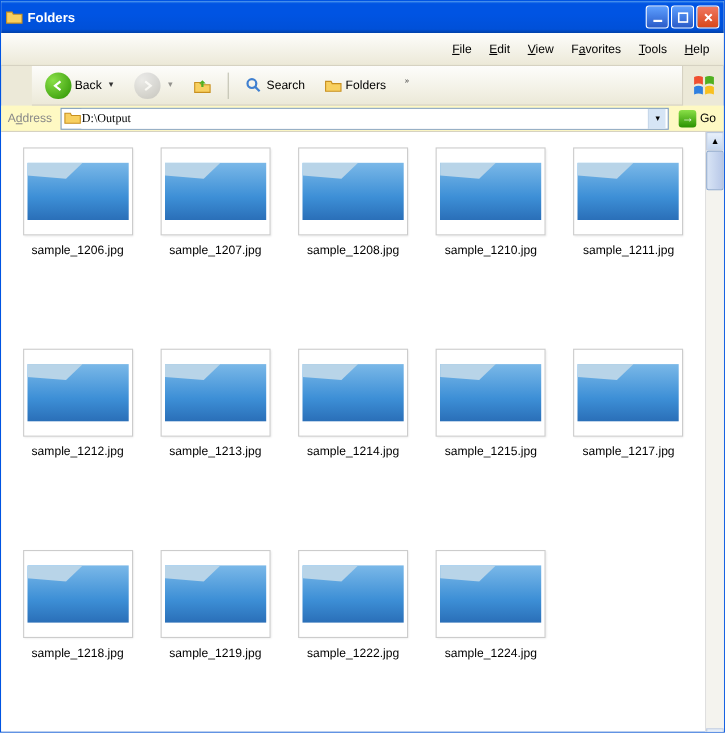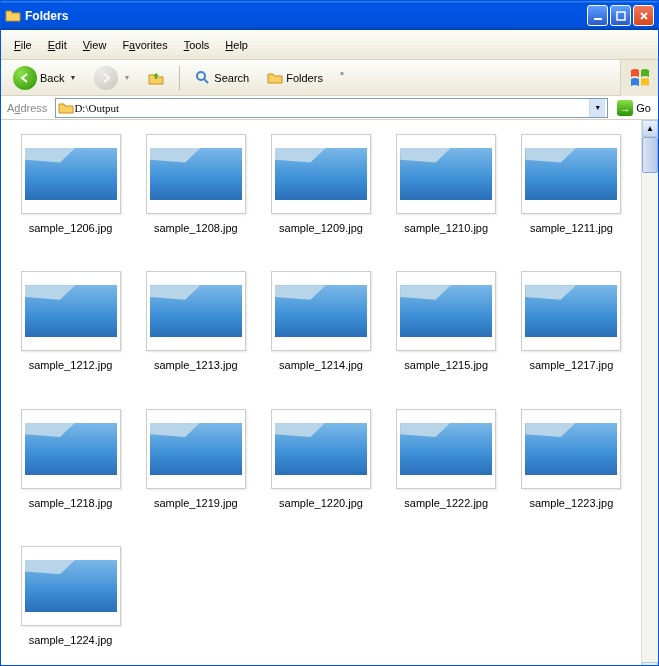--- a/index.html
+++ b/index.html
@@ -53,21 +53,21 @@
 .menu-underline { text-decoration: underline; }
 .toolbar {
   height: 36px;
   background: linear-gradient(to bottom, #fdfdfb, #ece9d8);
   display: flex;
   align-items: center;
   padding: 0 6px;
   gap: 6px;
   border-bottom: 1px solid #d6d2c2;
 }
-.toolbar-left { display: flex; align-items: center; margin-right: auto; }
+.toolbar-left { display: flex; align-items: center; margin-right: auto; justify-content: flex-end; }
 .tb-btn {
   display: flex;
   align-items: center;
   gap: 3px;
   padding: 3px 5px;
   border-radius: 3px;
   cursor: pointer;
   border: 1px solid transparent;
 }
 .tb-btn.disabled { opacity: 0.5; cursor: default; }
@@ -97,35 +97,34 @@
 .logo-box {
   width: 38px;
   height: 36px;
   border-left: 1px solid #d6d2c2;
   display: flex;
   align-items: center;
   justify-content: center;
 }
 .addressbar {
   height: 24px;
-  background: #ffffff;
+  background: #fef9c3;
   display: flex;
   align-items: center;
   padding: 0 2px;
   gap: 4px;
   border-bottom: 1px solid #d6d2c2;
 }
 .addr-label { color: #888; padding: 0 4px; }
 .addr-input-wrap {
   flex: 1;
   background: white;
   border: 1px solid #7f9db9;
   height: 20px;
   display: flex;
-  align-items: center;
   padding: 0 2px;
 }
 .addr-input {
   flex: 1;
   border: none;
   outline: none;
   font-family: Tahoma;
   font-size: 11px;
 }
 .addr-dd {
@@ -267,21 +266,21 @@
   <div class="menubar toolbar-left" style="flex:1;">
     <span class="menu-item"><span class="menu-underline">F</span>ile</span>
     <span class="menu-item"><span class="menu-underline">E</span>dit</span>
     <span class="menu-item"><span class="menu-underline">V</span>iew</span>
     <span class="menu-item">F<span class="menu-underline">a</span>vorites</span>
     <span class="menu-item"><span class="menu-underline">T</span>ools</span>
     <span class="menu-item"><span class="menu-underline">H</span>elp</span>
   </div>
 </div>
 
-<div style="display:flex; align-items:center;">
+<div style="display:flex; align-items:center;margin-left:28px;">
 <div class="toolbar" style="flex:1;">
   <div class="tb-btn">
     <span class="nav-circle green-circle">
       <svg width="14" height="14">
             <path d="M9 3l-5 4 5 4" fill="none" stroke="white" stroke-width="2"></path>
           </svg>
     </span>
     <span>Back</span>
     <span class="dd-arrow">▼</span>
   </div>
@@ -353,32 +352,32 @@
       <div class="thumb-item">
     <div class="thumb-frame">
       <div class="thumb-img"></div>
     </div>
     <div class="thumb-name">sample_1206.jpg</div>
   </div>
       <div class="thumb-item">
     <div class="thumb-frame">
       <div class="thumb-img"></div>
     </div>
+    <div class="thumb-name">sample_1207.jpg</div>
+  </div>
+      <div class="thumb-item">
+    <div class="thumb-frame">
+      <div class="thumb-img"></div>
+    </div>
     <div class="thumb-name">sample_1208.jpg</div>
   </div>
       <div class="thumb-item">
     <div class="thumb-frame">
       <div class="thumb-img"></div>
     </div>
-    <div class="thumb-name">sample_1209.jpg</div>
-  </div>
-      <div class="thumb-item">
-    <div class="thumb-frame">
-      <div class="thumb-img"></div>
-    </div>
     <div class="thumb-name">sample_1210.jpg</div>
   </div>
       <div class="thumb-item">
     <div class="thumb-frame">
       <div class="thumb-img"></div>
     </div>
     <div class="thumb-name">sample_1211.jpg</div>
   </div>
       <div class="thumb-item">
     <div class="thumb-frame">
@@ -419,33 +418,21 @@
       <div class="thumb-item">
     <div class="thumb-frame">
       <div class="thumb-img"></div>
     </div>
     <div class="thumb-name">sample_1219.jpg</div>
   </div>
       <div class="thumb-item">
     <div class="thumb-frame">
       <div class="thumb-img"></div>
     </div>
-    <div class="thumb-name">sample_1220.jpg</div>
-  </div>
-      <div class="thumb-item">
-    <div class="thumb-frame">
-      <div class="thumb-img"></div>
-    </div>
     <div class="thumb-name">sample_1222.jpg</div>
-  </div>
-      <div class="thumb-item">
-    <div class="thumb-frame">
-      <div class="thumb-img"></div>
-    </div>
-    <div class="thumb-name">sample_1223.jpg</div>
   </div>
       <div class="thumb-item">
     <div class="thumb-frame">
       <div class="thumb-img"></div>
     </div>
     <div class="thumb-name">sample_1224.jpg</div>
   </div>
     </div>
   <div class="scrollbar">
     <div class="sb-btn">▲</div>

